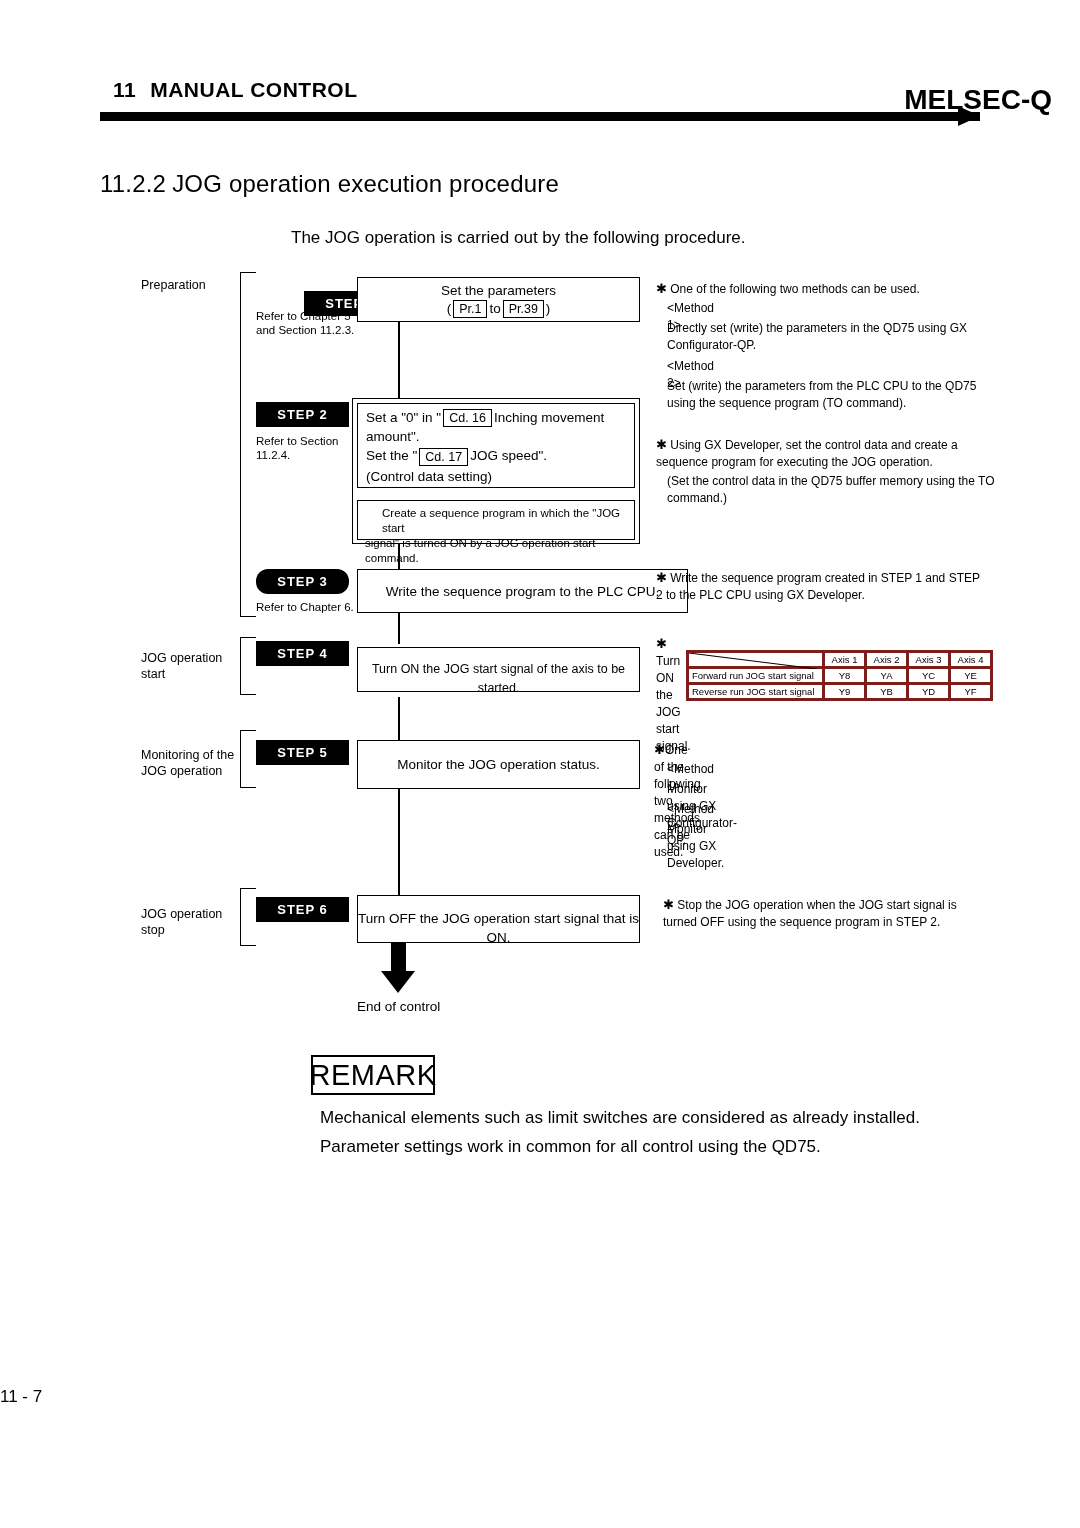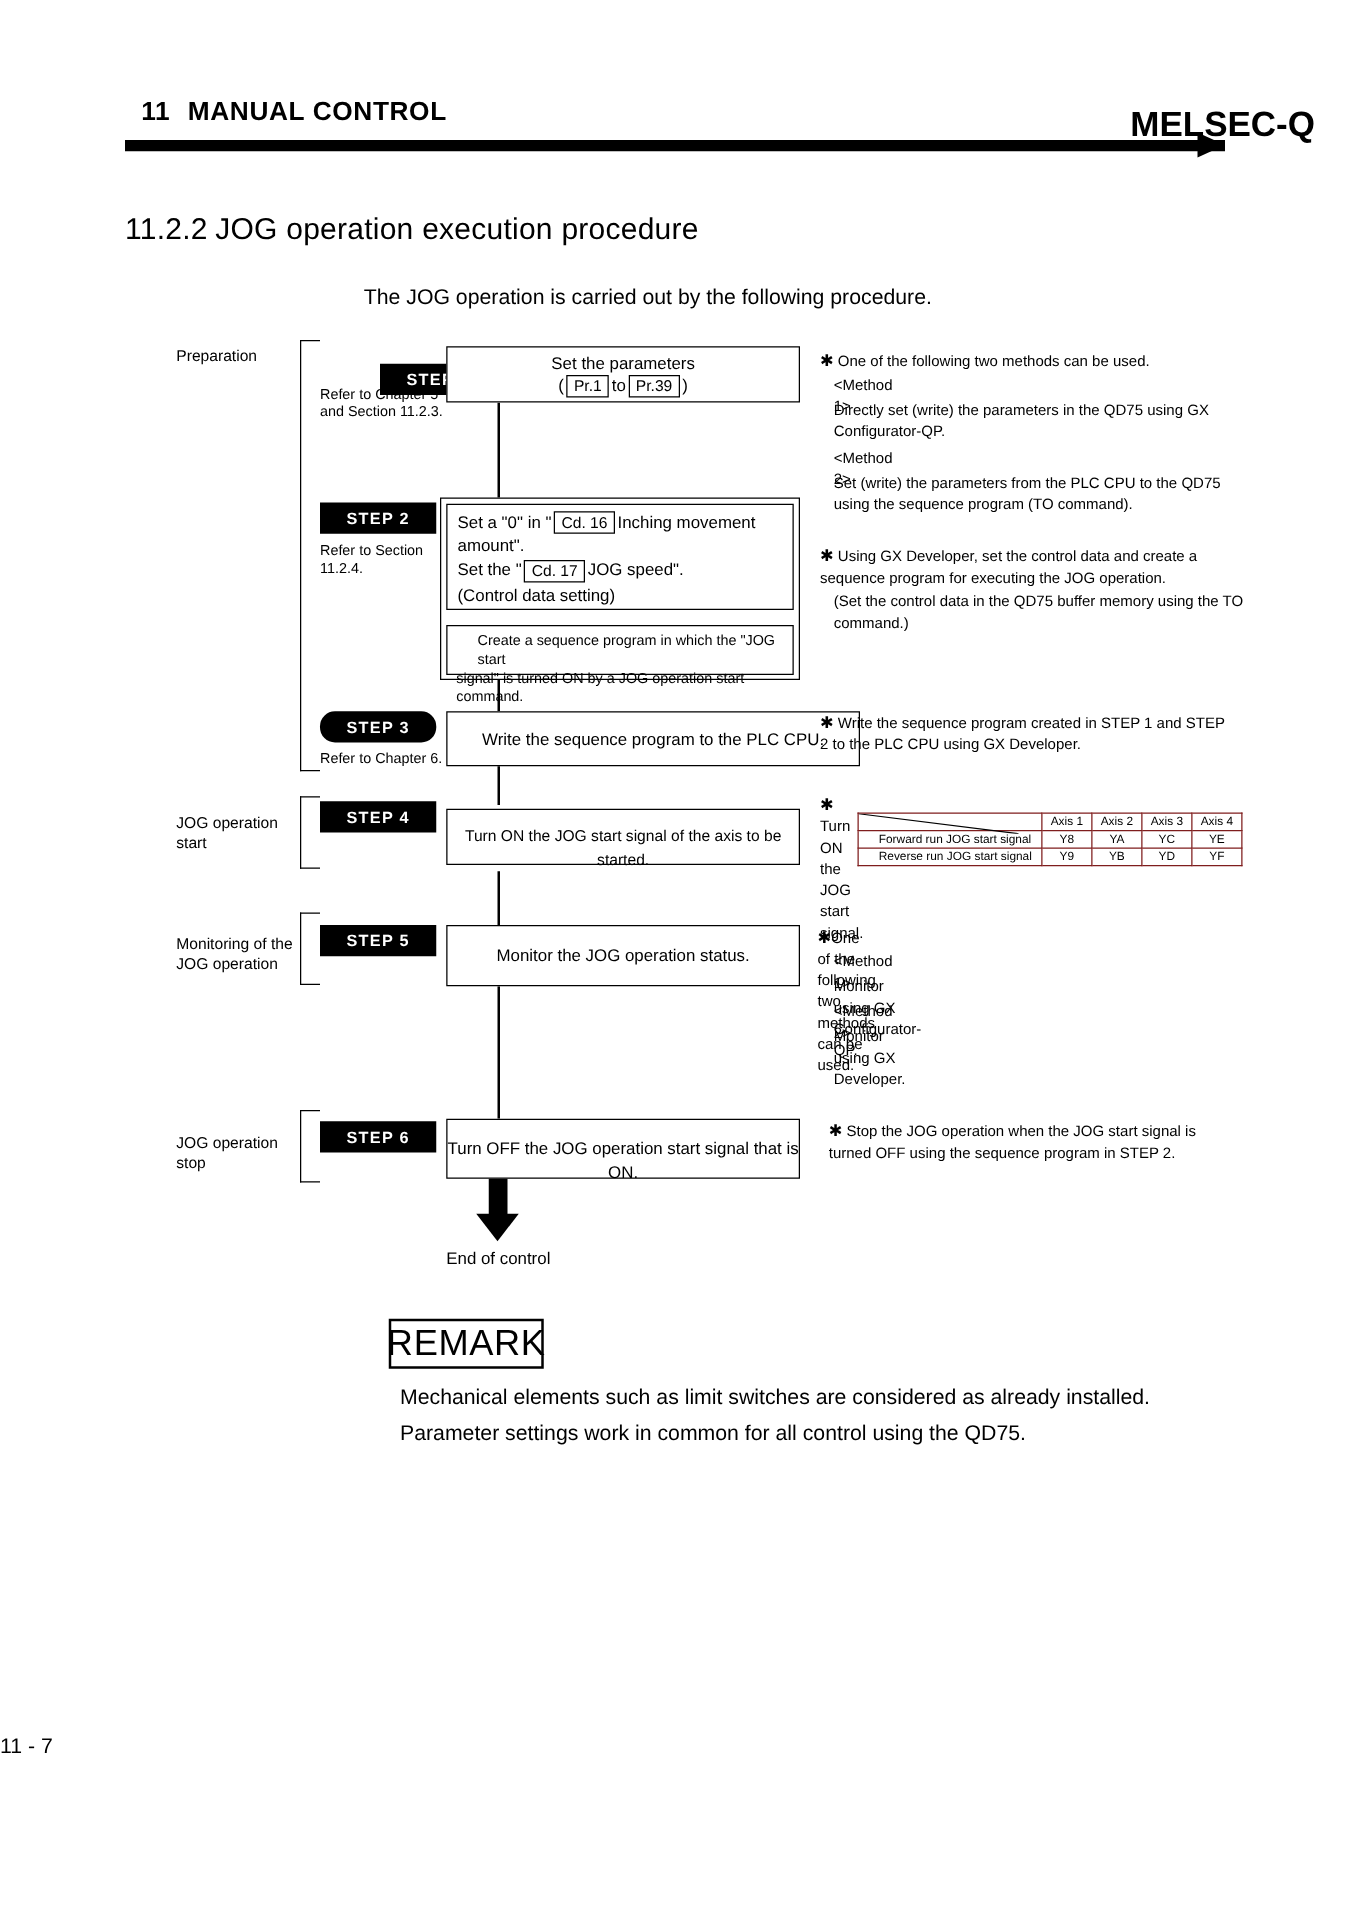--- a/index.html
+++ b/index.html
@@ -39,22 +39,22 @@
 
   .bracket{position:absolute;border:1.6px solid #000;border-right:none;box-sizing:border-box;}
 
   .rnote{position:absolute;font-size:12px;line-height:17px;}
   .ast{font-size:13px;}
 
   .prbox{display:inline-block;border:1.2px solid #000;padding:0 5px;font-size:12.5px;line-height:16px;background:#fff;margin:0 2px;vertical-align:middle;}
 
   
   .sigtable{position:absolute;border-collapse:collapse;font-size:9.5px;}
-  .sigtable td{border:1px solid #7f1d1d;text-align:center;padding:1px 2px;}
-  .sigtable td.lbl{text-align:left;padding-left:16px;width:128px;}
+  .sigtable td{border:3px solid #7f1d1d;text-align:center;padding:1px 2px;}
+  .sigtable td.lbl{text-align:left;padding-left:3px;width:128px;}
   .sigtable td.hd{width:35px;}
   .diagcell{position:relative;}
 
   
   .remark-box{position:absolute;left:311px;top:1055px;width:120px;height:36px;border:2px solid #000;
      display:flex;align-items:center;justify-content:center;font-size:29px;letter-spacing:.5px;}
   .remark-l1{position:absolute;left:320px;top:1108px;font-size:17px;}
   .remark-l2{position:absolute;left:320px;top:1137px;font-size:17px;}
 
   .pagenum{position:absolute;left:0;top:1387px;width:1080px;font-size:17px;}

